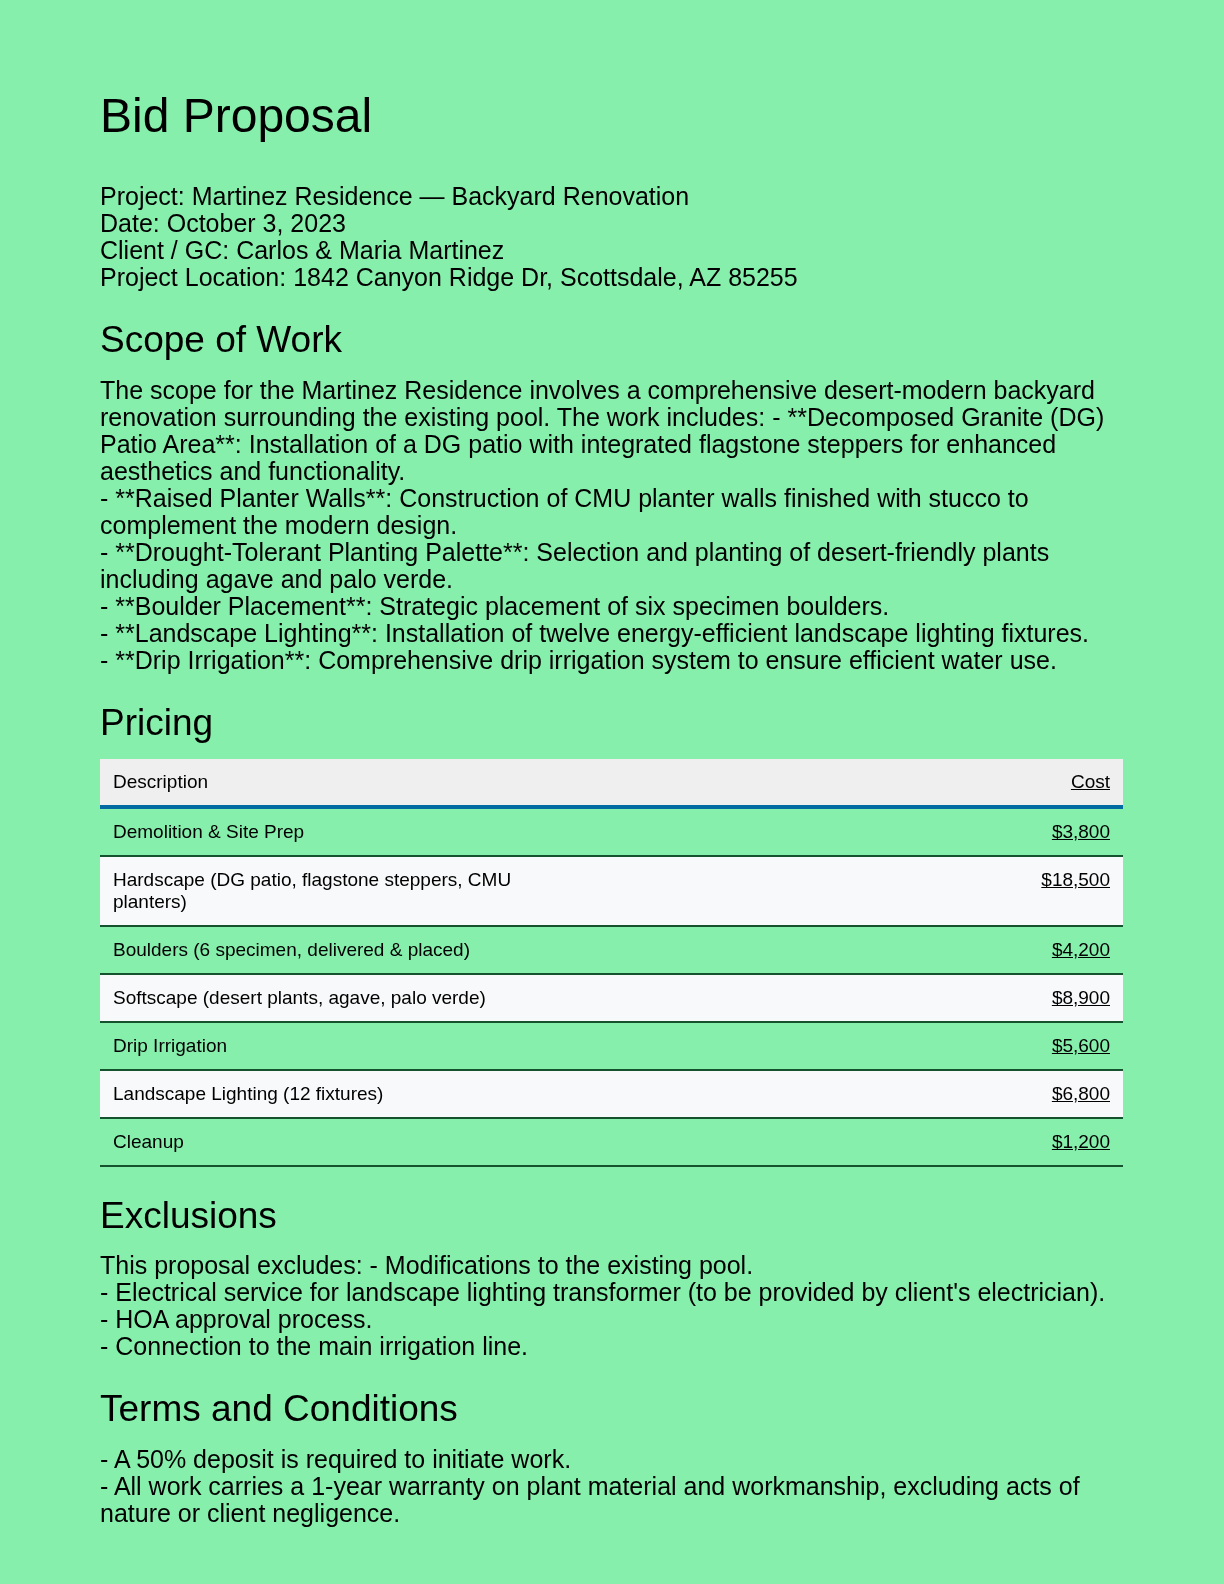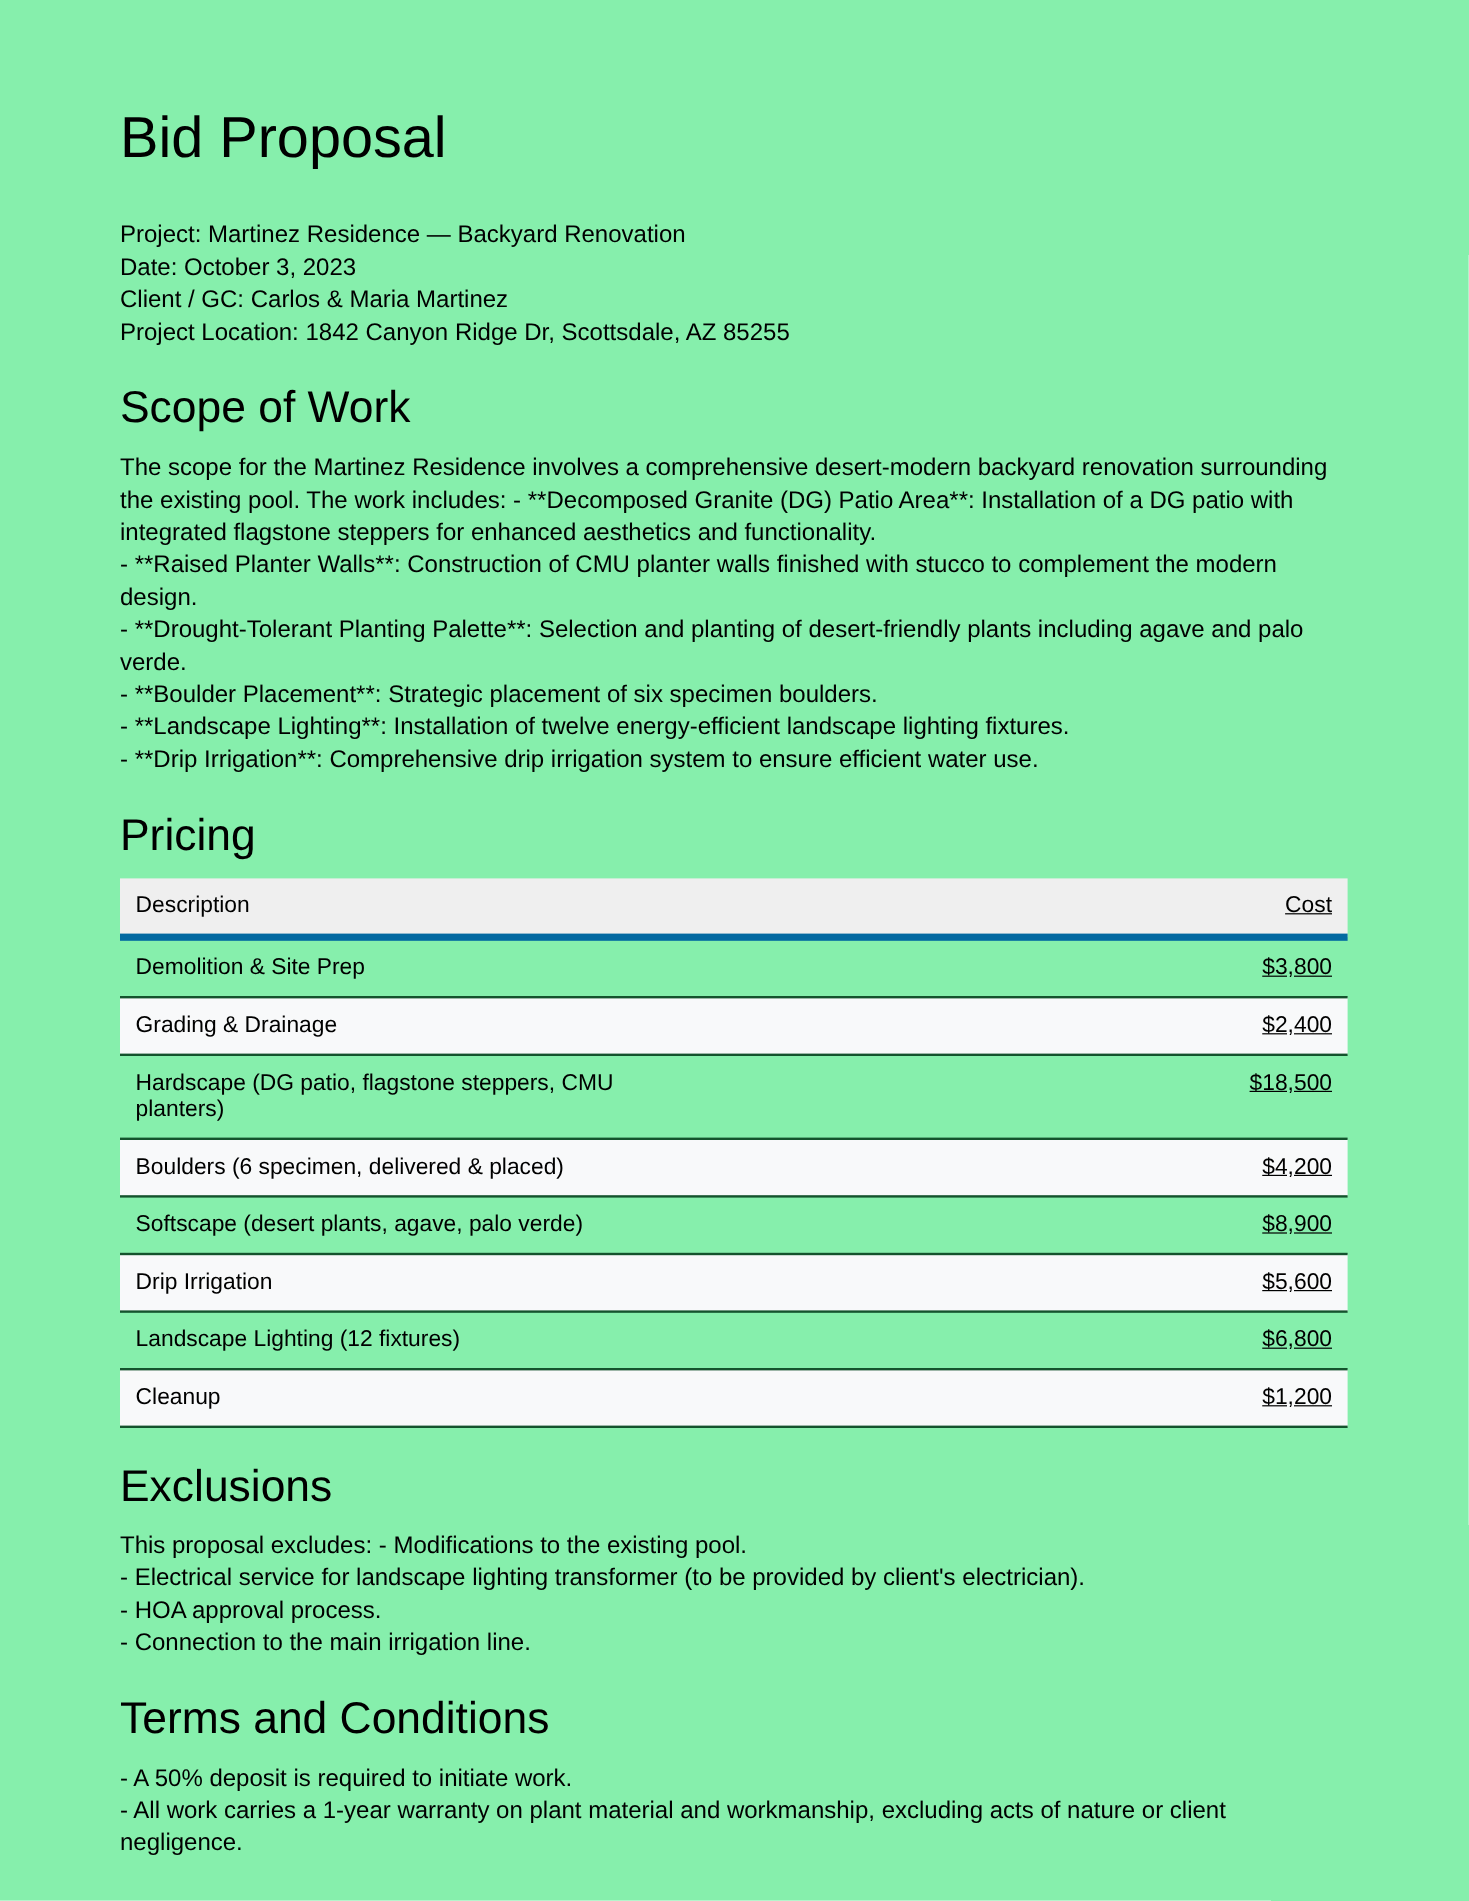--- a/index.html
+++ b/index.html
@@ -25,21 +25,21 @@
     margin: 0 0 40px 0;
   }
   h2.section-heading {
     font-size: 37px;
     font-weight: 400;
     line-height: 1.2;
     margin: 27px 0 14px 0;
   }
   .meta-block .line,
   .body-block .line {
-    font-size: 20px;
+    font-size: 25px;
     line-height: 27px;
     margin: 0;
   }
   table.pricing {
     width: 100%;
     border-collapse: collapse;
     margin: 6px 0 10px 0;
   }
   table.pricing th,
   table.pricing td {
@@ -53,21 +53,21 @@
   table.pricing th.cost-col,
   table.pricing td.cost-col {
     text-align: right;
     text-decoration: underline;
   }
   table.pricing td.desc-col {
     width: 42%;
   }
   table.pricing thead th {
     background: #efefef;
-    border-bottom: 6px solid #0369a1;
+    border-bottom: 4px solid #0369a1;
   }
   table.pricing tbody tr {
     border-bottom: 2px solid #14532d;
   }
   table.pricing tbody tr:nth-child(even) td {
     background: #f8f9fa;
   }
 </style>
 </head>
 <body>
@@ -100,24 +100,20 @@
         <th class="desc-col">Description</th>
         <th class="cost-col">Cost</th>
       </tr>
     </thead>
     <tbody>
       <tr>
         <td class="desc-col">Demolition &amp; Site Prep</td>
         <td class="cost-col">$3,800</td>
       </tr>
       <tr>
-        <td class="desc-col">Grading &amp; Drainage</td>
-        <td class="cost-col">$2,400</td>
-      </tr>
-      <tr>
         <td class="desc-col">Hardscape (DG patio, flagstone steppers, CMU planters)</td>
         <td class="cost-col">$18,500</td>
       </tr>
       <tr>
         <td class="desc-col">Boulders (6 specimen, delivered &amp; placed)</td>
         <td class="cost-col">$4,200</td>
       </tr>
       <tr>
         <td class="desc-col">Softscape (desert plants, agave, palo verde)</td>
         <td class="cost-col">$8,900</td>

